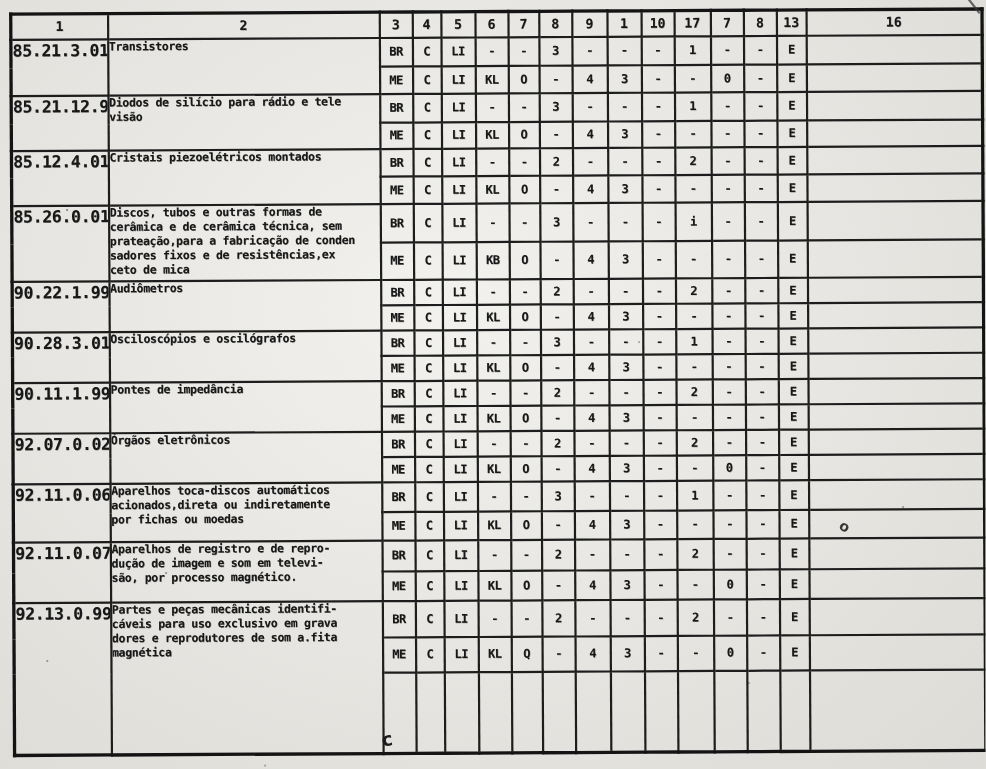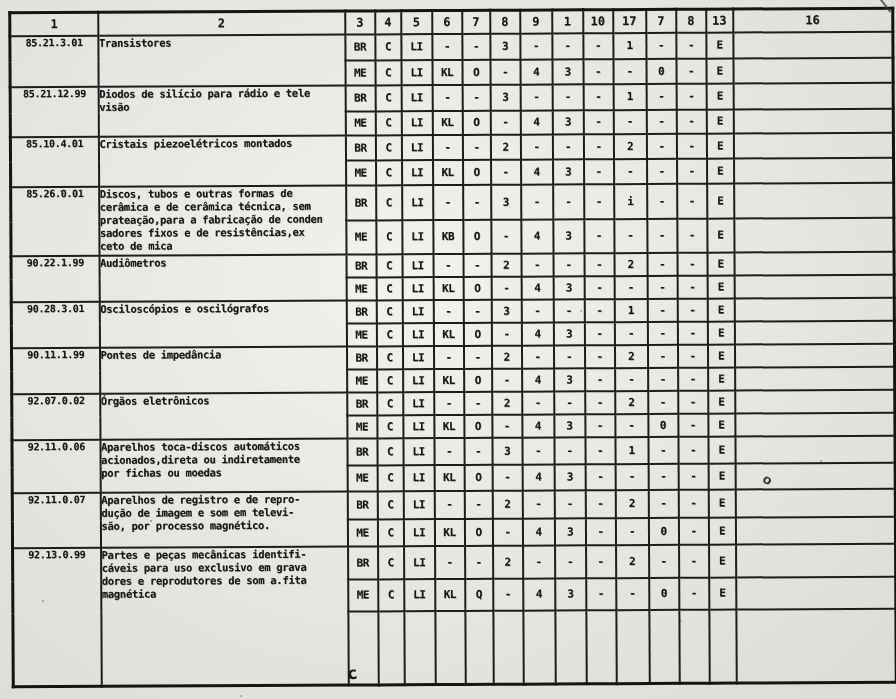--- a/index.html
+++ b/index.html
@@ -25,21 +25,21 @@
     padding:0;margin:0;overflow:hidden;
     color:#181818;
     text-shadow:0.4px 0.4px 0.6px rgba(20,20,20,.45);
   }
   table.doc{border:3px solid #141414;}
   thead th{
     font-size:12px;font-weight:bold;text-align:center;vertical-align:middle;
     border-bottom-width:3px;
   }
   td.code{
-    font-size:10px;font-weight:bold;vertical-align:top;text-align:center;
+    font-size:15px;font-weight:bold;vertical-align:top;text-align:center;
     padding:3px 2px 0 7px;letter-spacing:-0.3px;
   }
   td.desc{
     font-size:10.5px;font-weight:bold;vertical-align:top;text-align:left;
     padding:2px 1px 0 5px;line-height:13px;white-space:pre-line;
     letter-spacing:-0.3px;
   }
   td.val{
     font-size:11px;font-weight:bold;text-align:center;vertical-align:middle;
     letter-spacing:-0.5px;
@@ -176,21 +176,21 @@
           <td class="val">4</td>
           <td class="val">3</td>
           <td class="val">-</td>
           <td class="val">-</td>
           <td class="val">-</td>
           <td class="val">-</td>
           <td class="val">E</td>
           <td class="rem"></td>
         </tr>
         <tr style="height: 25px;">
-          <td class="code" rowspan="2">85.10.4.01</td>
+          <td class="code" rowspan="2">85.12.4.01</td>
           <td class="desc" rowspan="2">Cristais piezoelétricos montados</td>
           <td class="val">BR</td>
           <td class="val">C</td>
           <td class="val">LI</td>
           <td class="val">-</td>
           <td class="val">-</td>
           <td class="val">2</td>
           <td class="val">-</td>
           <td class="val">-</td>
           <td class="val">-</td>

